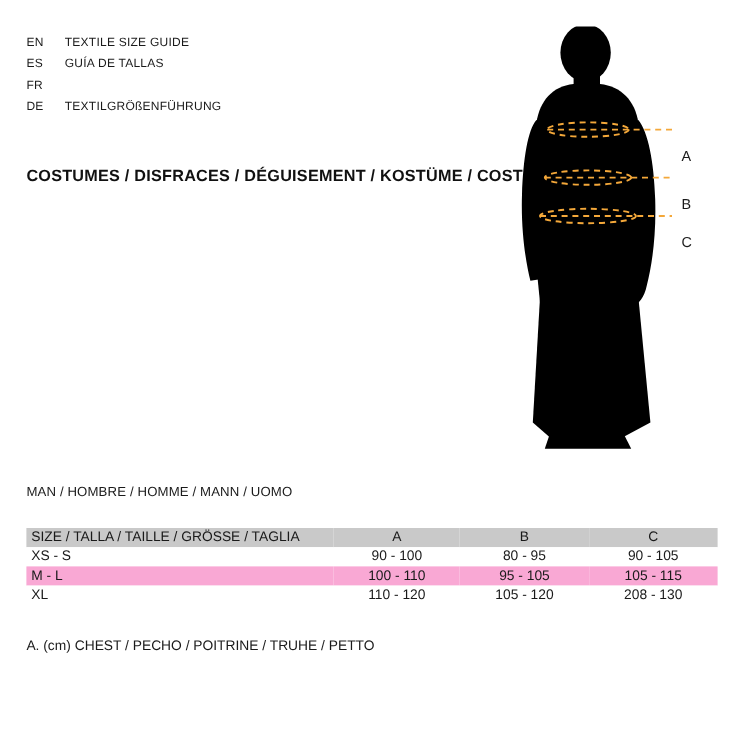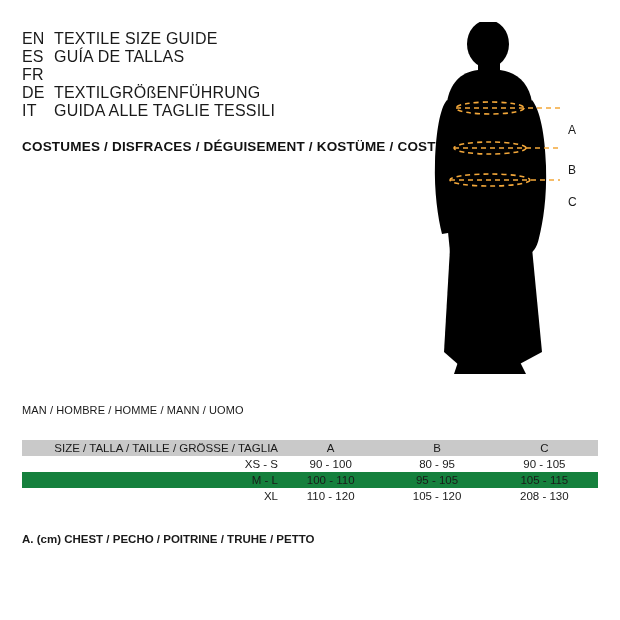--- a/index.html
+++ b/index.html
@@ -26,21 +26,21 @@
   .lang-block {
     position: absolute;
     left: 22px;
     top: 30px;
     width: 400px;
   }
   .lang-row {
     display: flex;
     align-items: baseline;
     height: 18px;
-    font-size: 16px;
+    font-size: 10px;
     letter-spacing: 0.2px;
   }
   .lang-code {
     width: 32px;
     flex: 0 0 32px;
     color: #1a1a1a;
   }
   .lang-title {
     color: #1a1a1a;
     text-align: center;
@@ -98,40 +98,40 @@
   table.size-table th,
   table.size-table td {
     padding: 0;
     height: 16px;
     line-height: 16px;
     font-weight: normal;
     text-align: center;
   }
   table.size-table th.first,
   table.size-table td.first {
-    text-align: right;
+    text-align: left;
     padding-left: 4px;
     width: 252px;
   }
   table.size-table th {
     background: #c9c9c9;
   }
   tr.row-odd td { background: #ffffff; text-align: center; }
-  tr.row-even td { background: #15803d; }
+  tr.row-even td { background: #f9a8d4; }
 
   
   .notes {
     position: absolute;
     left: 22px;
     top: 530px;
     font-size: 11.5px;
     color: #1a1a1a;
     line-height: 18px;
   }
-  .note-row { height: 18px; font-weight: bold; }
+  .note-row { height: 18px; }
 </style>
 </head>
 <body>
 
 <div class="page">
 
   <div class="lang-block">
     <div class="lang-row">
       <span class="lang-code">EN</span>
       <span class="lang-title">TEXTILE SIZE GUIDE</span>
@@ -139,24 +139,20 @@
     <div class="lang-row">
       <span class="lang-code">ES</span>
       <span class="lang-title">GUÍA DE TALLAS</span>
     </div>
     <div class="lang-row">
       <span class="lang-code">FR</span>
     </div>
     <div class="lang-row">
       <span class="lang-code">DE</span>
       <span class="lang-title">TEXTILGRÖßENFÜHRUNG</span>
-    </div>
-    <div class="lang-row">
-      <span class="lang-code">IT</span>
-      <span class="lang-title">GUIDA ALLE TAGLIE TESSILI</span>
     </div>
   </div>
 
   <div class="costumes-line">COSTUMES / DISFRACES / DÉGUISEMENT / KOSTÜME / COSTUMI</div>
 
   <div class="figure-area">
     <svg class="figure-svg" width="190" height="370" viewBox="0 0 190 370" xmlns="http://www.w3.org/2000/svg">
 
       <ellipse cx="68" cy="22" rx="21" ry="24" fill="#000000"></ellipse>
 

